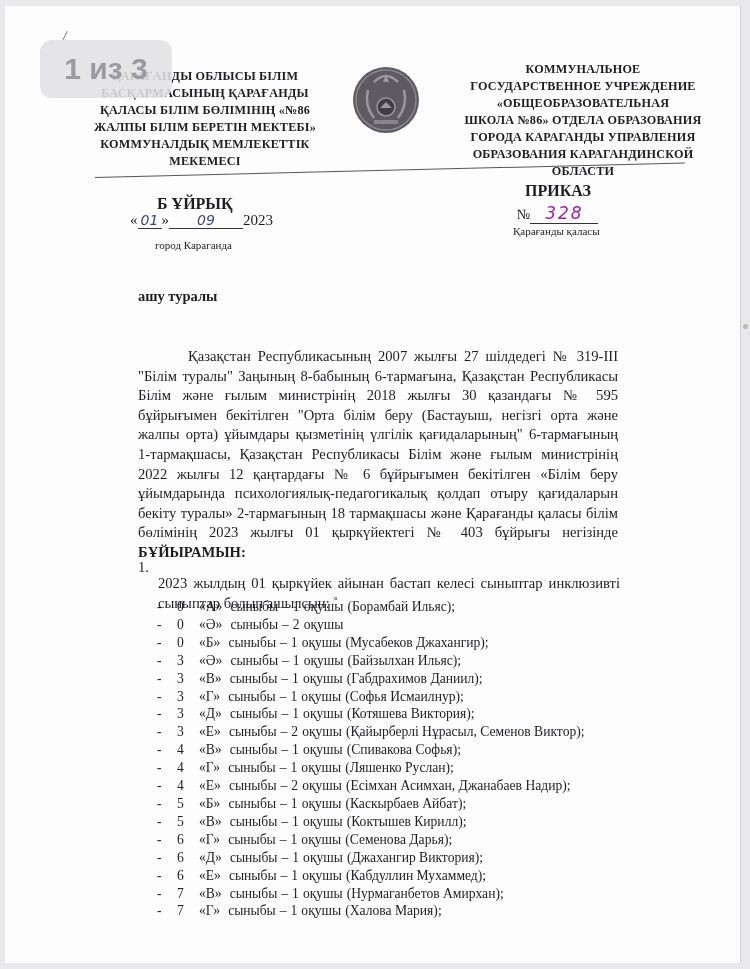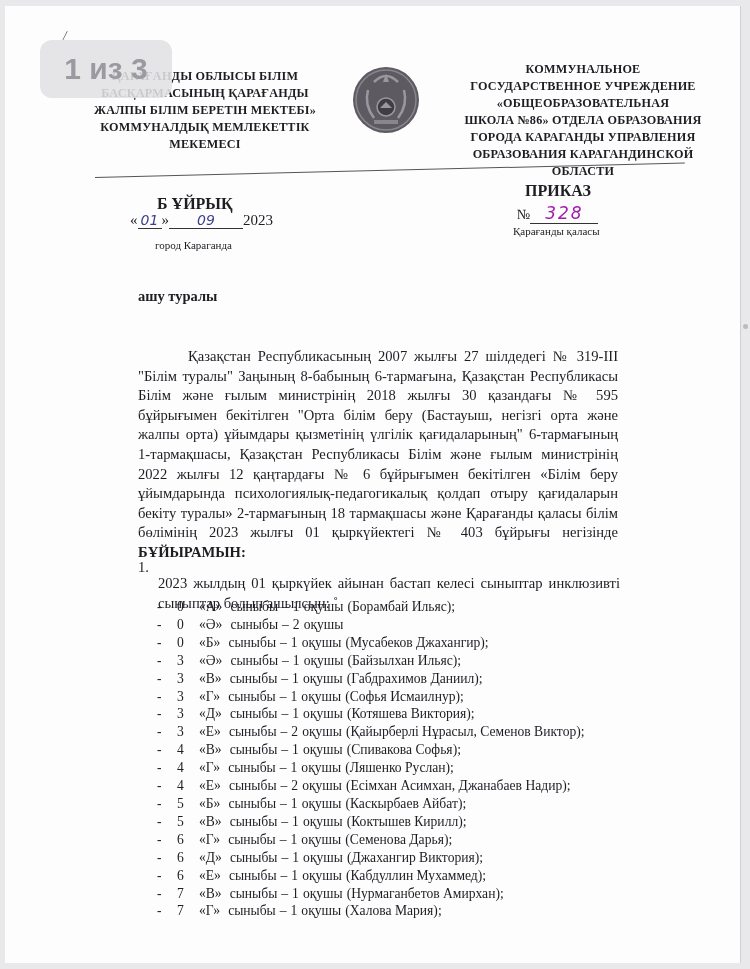--- a/index.html
+++ b/index.html
@@ -101,20 +101,21 @@
   </style>
 </head>
 <body>
 
 <div class="page">
   <span class="pencil-mark">/</span>
 
   <div class="hdr-left">
     <div>Қарағанды облысы білім</div>
     <div>басқармасының Қарағанды</div>
+    <div>қаласы білім бөлімінің «№86</div>
     <div>жалпы білім беретін   мектебі»</div>
     <div>коммуналдық мемлекеттік</div>
     <div>мекемесі</div>
   </div>
 
   <svg class="emblem" viewBox="0 0 80 80">
     <circle cx="40" cy="40" r="33" fill="#5d5a61"></circle>
     <circle cx="40" cy="40" r="30" fill="none" stroke="#8a8690" stroke-width="1.5"></circle>
     <path d="M22 30 Q18 45 28 58 M58 30 Q62 45 52 58 M28 22 Q40 10 52 22" fill="none" stroke="#9b97a0" stroke-width="2.5"></path>
     <path d="M40 14 L43 22 L37 22 Z" fill="#9b97a0"></path>

